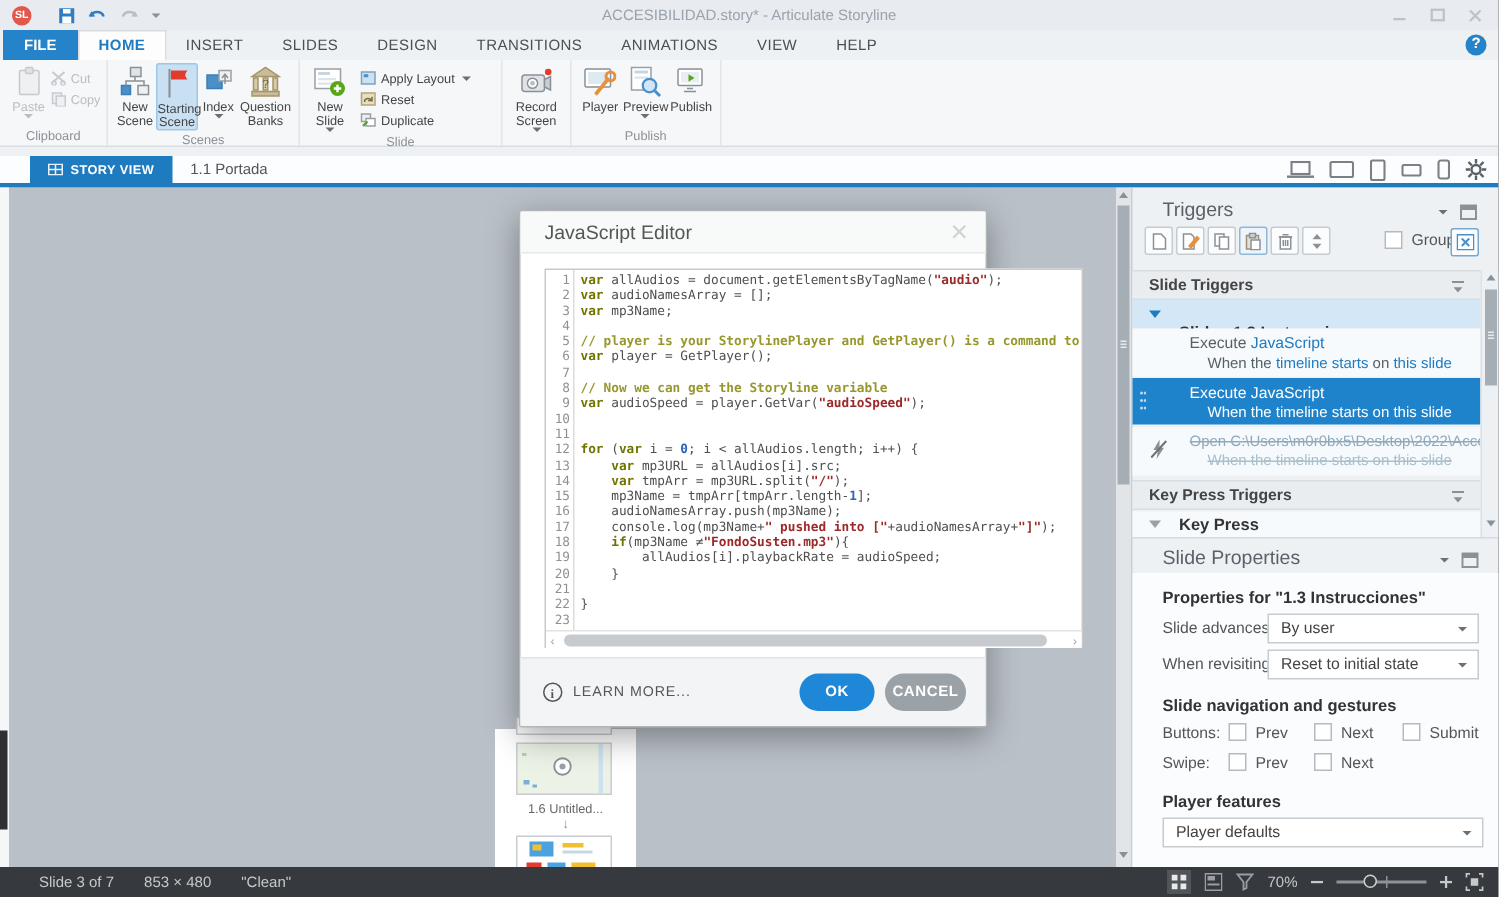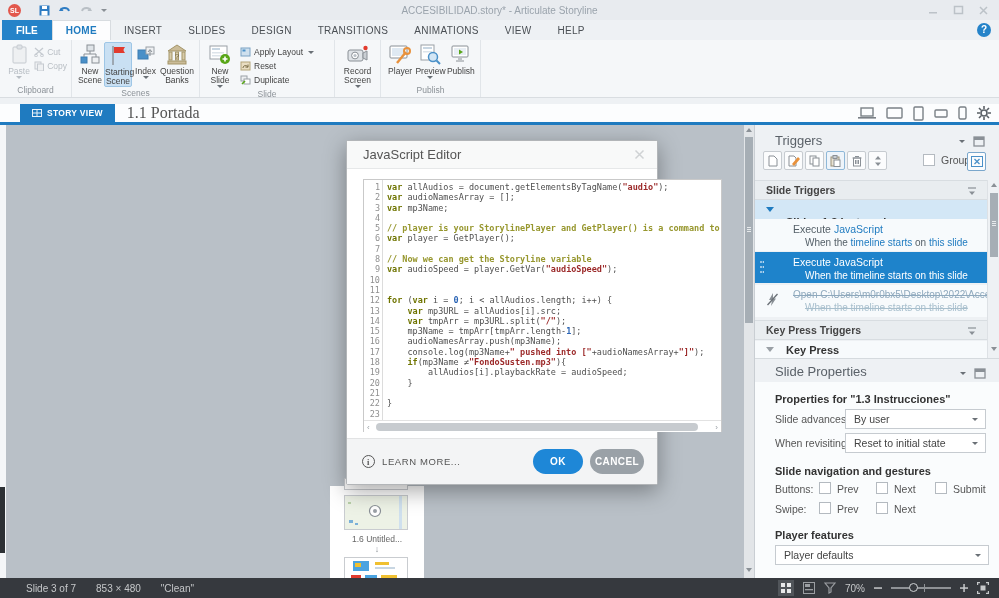--- a/index.html
+++ b/index.html
@@ -34,21 +34,21 @@
   .smallbtn { display:flex; align-items:center; gap:3px; font-size:8.5px; color:#444; height:12px; }
   .smallbtn.disabled { color:#b8bec4; }
   .hl-btn { background:#c9e0f3; border:1px solid #9ec6e6; border-radius:2px; }
   .caret { width:0; height:0; border-left:3px solid transparent; border-right:3px solid transparent; border-top:3px solid #6a7076; display:inline-block; }
   .caret.lite { border-top-color:#b8bec4; }
 
   
   .gapstrip { left:0; top:98px; width:999px; height:6px; background:#eef1f4; }
   .viewbar { left:0; top:104px; width:999px; height:18px; background:#fcfdfe; display:flex; align-items:center; }
   .storytab { background:#1f7bc0; color:#fff; height:18px; display:flex; align-items:center; gap:5px; padding:0 12px; margin-left:20px; font-size:8.5px; font-weight:bold; letter-spacing:.3px; }
-  .crumb { font-size:16px; color:#555; margin-left:12px;font-family:Liberation Serif, serif; }
+  .crumb { font-size:10px; color:#555; margin-left:12px; }
   .blueline { left:0; top:122px; width:999px; height:3px; background:#1f7bc0; }
   .devicons { margin-left:auto; display:flex; align-items:center; gap:10px; margin-right:8px; }
 
   
   .canvas { left:0; top:125px; width:744px; height:453px; background:#b9c0c7; }
   .leftsliver { left:0; top:125px; width:6px; height:453px; background:#f4f6f8; }
   .leftdark { left:0; top:487px; width:5px; height:66px; background:#2c3034; }
   .thumbstrip { left:330px; top:486px; width:94px; height:92px; background:#fff; }
   .thumb { position:absolute; left:14px; width:64px; background:#fff; border:1px solid #c9ccd0; }
   .vscroll { left:744px; top:125px; width:10px; height:453px; background:#e2e5e8; }

